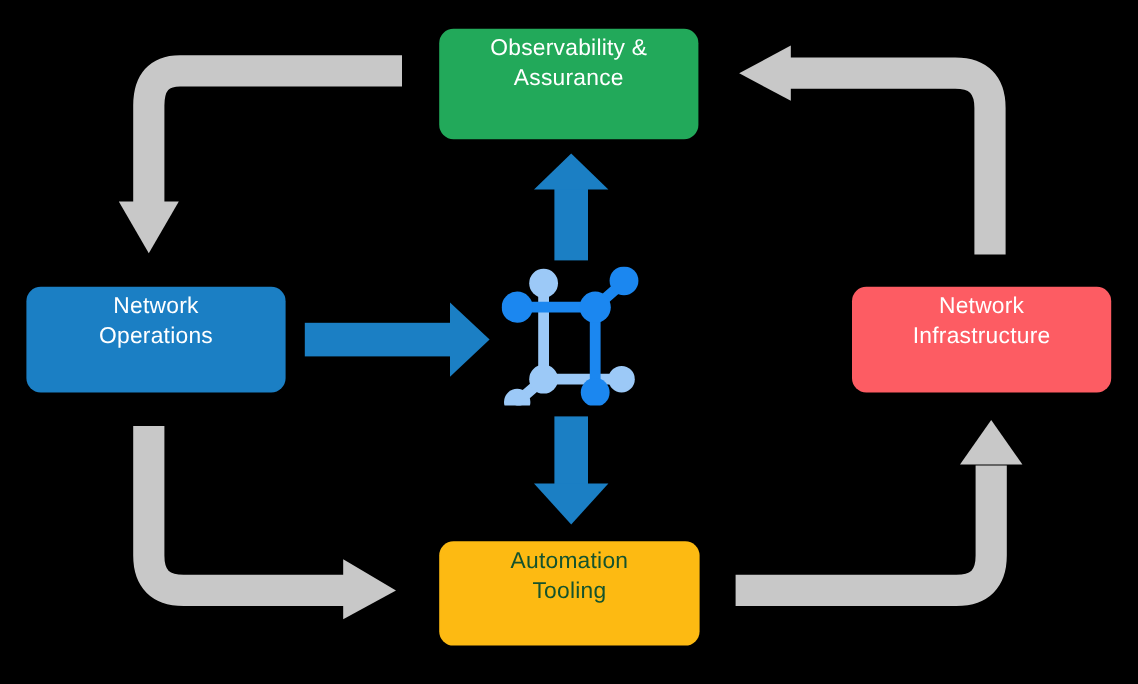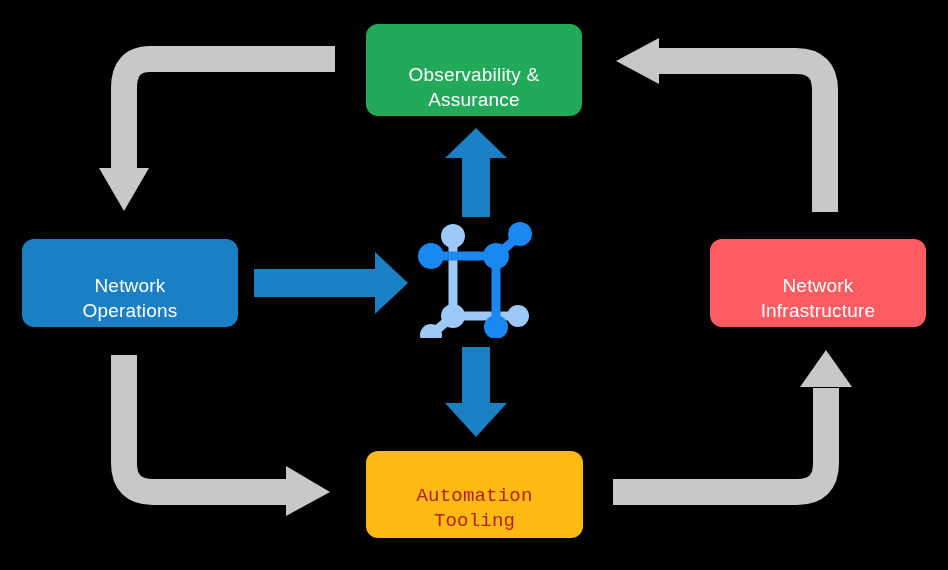--- a/index.html
+++ b/index.html
@@ -15,21 +15,21 @@
     position: relative;
     width: 948px;
     height: 570px;
     background: #000000;
     overflow: hidden;
   }
   .node-box {
     position: absolute;
     border-radius: 12px;
     display: flex;
-    align-items: flex-end;
+    align-items: flex-start;
     justify-content: center;
     text-align: center;
     color: #ffffff;
     font-size: 19px;
     line-height: 1.32;
     font-weight: 400;
     letter-spacing: 0.2px;
     box-sizing: border-box;
     padding: 4px 26px;
     white-space: pre-line;
@@ -162,18 +162,18 @@
   <div class="node-box" id="box-network-operations" style="background: rgb(27, 127, 196); color: rgb(255, 255, 255);">
     <span>Network
 Operations</span>
   </div>
 
   <div class="node-box" id="box-network-infrastructure" style="background: rgb(253, 92, 99); color: rgb(255, 255, 255);">
     <span>Network
 Infrastructure</span>
   </div>
 
-  <div class="node-box" id="box-automation-tooling" style="background: rgb(253, 186, 18); color: #b91c1c; font-family: Liberation Mono, monospace;">
+  <div class="node-box" id="box-automation-tooling" style="background: rgb(253, 186, 18); color: #14532d;">
     <span>Automation
 Tooling</span>
   </div>
 
 </div>
 
 </body></html>

